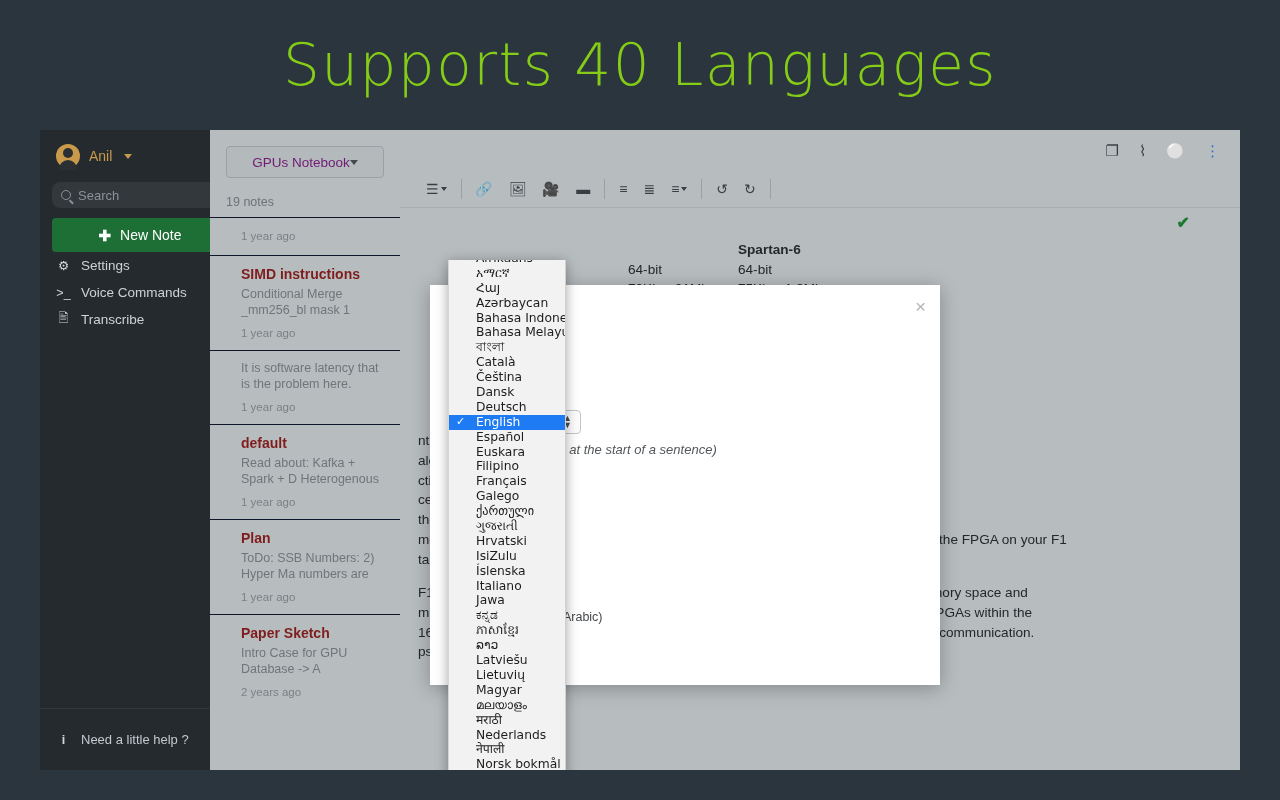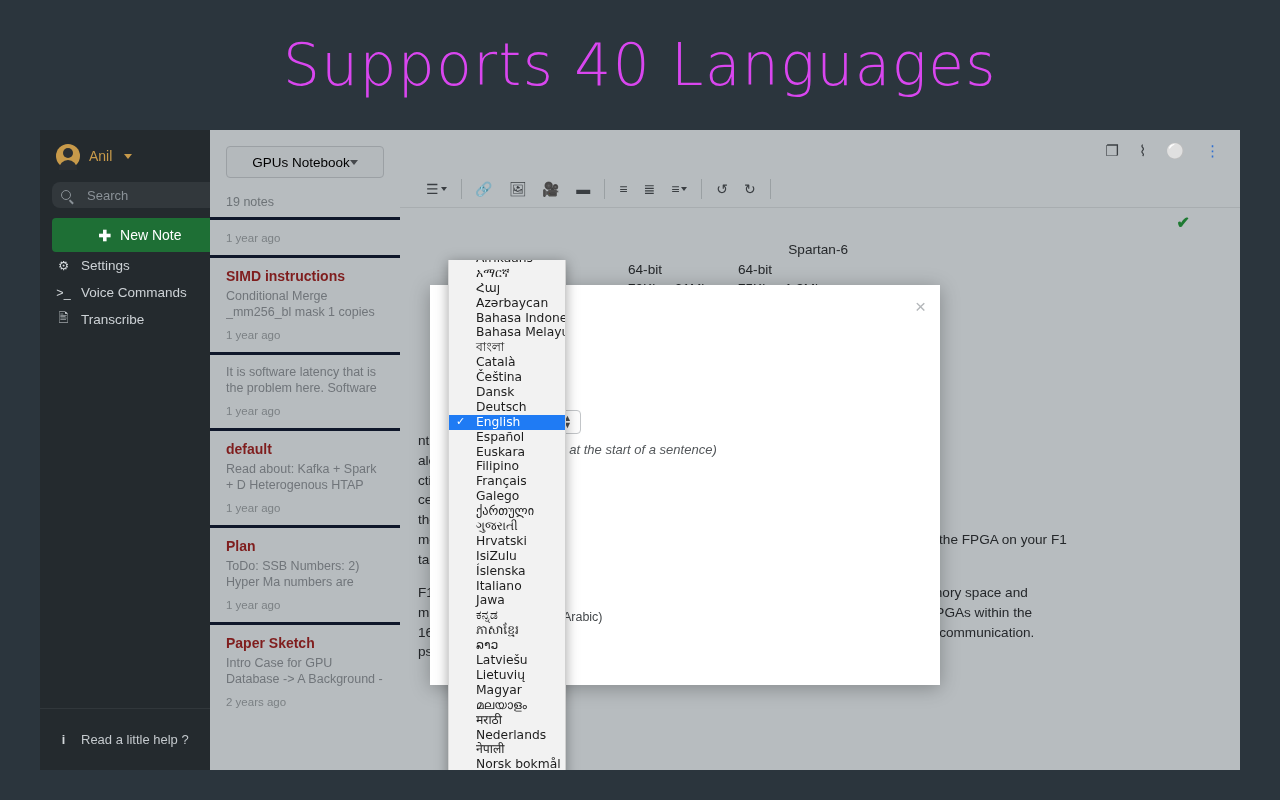--- a/index.html
+++ b/index.html
@@ -10,21 +10,21 @@
     overflow: hidden;
   }
   #stage { position: relative; width: 1280px; height: 800px; background: #2b353d; }
 
   
   .banner {
     position: absolute; top: 0; left: 0; width: 1280px; height: 130px;
     display: flex; align-items: center; justify-content: center;
   }
   .banner-title {
-    color: #d946ef; font-size: 58px; font-weight: 300; letter-spacing: 1.5px;
+    color: #84cc16; font-size: 58px; font-weight: 300; letter-spacing: 1.5px;
     font-family: "DejaVu Sans", sans-serif;
   }
 
   
   .app-window {
     position: absolute; left: 40px; top: 130px; width: 1200px; height: 640px;
     background: #20262a; overflow: hidden;
   }
 
   
@@ -45,21 +45,21 @@
     content: ""; position: absolute; left: 3px; top: 16px; width: 18px; height: 10px;
     border-radius: 9px 9px 0 0; background: #2b2f33;
   }
   .user-name { color: #c89a4a; font-size: 14px; }
   .caret-down {
     width: 0; height: 0; border-left: 4px solid transparent; border-right: 4px solid transparent;
     border-top: 5px solid #c89a4a; margin-left: 3px;
   }
   .search-box {
     margin: 4px 12px 0 12px; height: 26px; background: #32383c; border-radius: 8px;
-    display: flex; align-items: center; gap: 16px; padding: 0 9px;
+    display: flex; align-items: center; gap: 7px; padding: 0 9px;
   }
   .search-box .magnifier {
     width: 10px; height: 10px; border: 1.5px solid #8a9197; border-radius: 50%;
     position: relative; flex: 0 0 auto;
   }
   .search-box .magnifier::after {
     content: ""; position: absolute; right: -4px; bottom: -3px; width: 5px; height: 1.5px;
     background: #8a9197; transform: rotate(45deg);
   }
   .search-ph { color: #8a9197; font-size: 13px; }
@@ -86,28 +86,28 @@
   }
 
   
   .notes-pane {
     position: absolute; left: 170px; top: 0; width: 190px; height: 640px;
     background: #b7bcbf; color: #2a2d30; overflow: hidden;
   }
   .notebook-btn {
     margin: 16px 16px 0 16px; height: 32px; border: 1px solid #9ba0a4; border-radius: 4px;
     background: #b4b9bc; display: flex; align-items: center; justify-content: center; gap: 0;
-    font-size: 13.5px; color: #000000;
+    font-size: 13.5px; color: #701a75;
   }
   .caret-dark {
     width: 0; height: 0; border-left: 4px solid transparent; border-right: 4px solid transparent;
     border-top: 5px solid #45484c;
   }
   .notes-count { padding: 17px 16px 8px 16px; font-size: 12.5px; color: #6d7377; }
-  .note-item { padding: 10px 16px 11px 16px; border-top: 3px solid #0f172a; }
+  .note-item { padding: 10px 16px 11px 31px; border-top: 1px solid #0f172a; }
   .note-title { font-size: 14px; font-weight: 700; color: #7f1d1d; margin-bottom: 5px; }
   .note-snippet { font-size: 12.5px; color: #70757a; line-height: 1.25; height: 32px; overflow: hidden; }
   .note-date { font-size: 11.5px; color: #7b8084; margin-top: 8px; }
   .note-item.partial { padding-top: 0; height: 38px; }
   .note-item.partial .note-date { margin-top: 12px; }
 
   
   .editor-pane {
     position: absolute; left: 360px; top: 0; right: 0; height: 640px;
     background: #b7bcbf; overflow: hidden;
@@ -122,21 +122,21 @@
   .tb-group { display: flex; align-items: center; gap: 16px; padding: 0 14px; }
   .tb-sep { width: 1px; height: 20px; background: #9aa0a3; }
   .tb-ico { color: #3a3e42; font-size: 14px; line-height: 1; display: inline-flex; align-items: center; gap: 2px; }
   .tb-caret { width: 0; height: 0; border-left: 3.5px solid transparent; border-right: 3.5px solid transparent; border-top: 4.5px solid #3a3e42; }
   .check-row { height: 28px; display: flex; align-items: center; justify-content: flex-end; padding-right: 50px; }
   .check-ico { color: #1e7a32; font-size: 16px; font-weight: 700; }
 
   .doc-body { padding: 4px 30px 0 18px; color: #25282b; font-size: 13.6px; line-height: 1.45; }
   .doc-table { display: grid; grid-template-columns: 210px 110px 110px; }
   .doc-table .cell { padding: 0; white-space: nowrap; }
-  .doc-table .head { font-weight: 400; text-align: right; }
+  .doc-table .head { font-weight: 700; }
   .doc-para { margin-top: 14px; }
 
   
   .modal {
     position: absolute; left: 390px; top: 155px; width: 510px; height: 400px;
     background: #ffffff; box-shadow: 0 3px 18px rgba(0,0,0,.28);
   }
   .modal-close { position: absolute; right: 14px; top: 12px; color: #b4b7ba; font-size: 19px; line-height: 1; }
   .modal-title { position: absolute; left: 28px; top: 34px; font-size: 26px; color: #3b3f42; font-weight: 400; }
   .modal-row-select { position: absolute; left: 28px; top: 125px; display: flex; align-items: center; gap: 10px; }
@@ -202,21 +202,21 @@
         <span class="nav-ico">&gt;_</span>
         <span>Voice Commands</span>
       </div>
       <div class="nav-item">
         <span class="nav-ico">🖹</span>
         <span>Transcribe</span>
       </div>
 
       <div class="help-row">
         <span class="nav-ico"><b>i</b></span>
-        <span>Read a little help ?</span>
+        <span>Need a little help ?</span>
       </div>
       <div class="collapse-btn">«</div>
     </div>
 
     <div class="notes-pane">
       <div class="notebook-btn">
         <span>GPUs Notebook</span>
         <span class="caret-dark"></span>
       </div>
       <div class="notes-count">19 notes</div>

